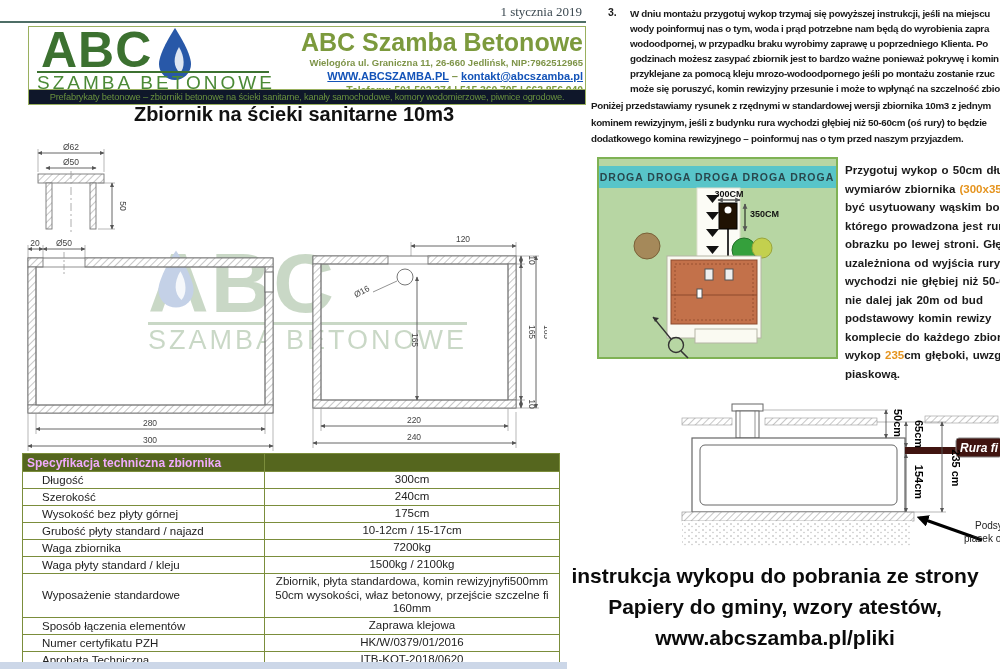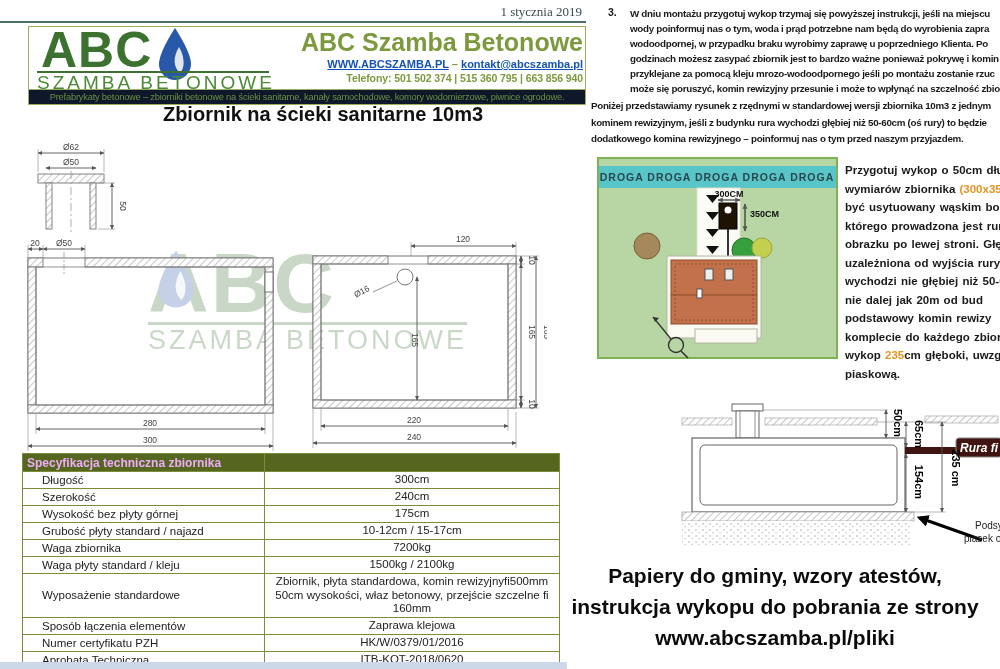--- a/index.html
+++ b/index.html
@@ -18,21 +18,21 @@
   .logo-sub{position:absolute;left:8px;top:45px;font-size:19px;color:#4b8a36;letter-spacing:3px;white-space:nowrap;}
   .brand-info{position:absolute;left:262px;top:1px;width:292px;text-align:right;line-height:1.15;}
   .bi-name{font-size:25px;font-weight:bold;color:#7c9a3d;white-space:nowrap;}
   .bi-addr{font-size:9.5px;font-weight:bold;color:#7e9448;margin-top:1px;white-space:nowrap;}
   .bi-links{font-size:11px;font-weight:bold;margin-top:1px;white-space:nowrap;}
   .bi-links a{color:#1353b8;}
   .bi-sep{color:#7e9448;}
   .bi-phones{font-size:10.5px;font-weight:bold;color:#7c9a3d;letter-spacing:-0.1px;margin-top:2px;white-space:nowrap;}
   .brand-tagline{position:absolute;left:0;bottom:0;width:100%;height:14px;line-height:14px;background:#0f172a;
     border-top:1px solid #9ab05f;font-size:9.3px;letter-spacing:-0.2px;color:#68903e;text-align:center;white-space:nowrap;overflow:hidden;}
-  .doc-title{position:absolute;left:0;top:103px;width:588px;text-align:center;font-size:20px;font-weight:bold;color:#111;padding-left:29px;}
+  .doc-title{position:absolute;left:0;top:103px;width:588px;text-align:center;font-size:20px;font-weight:bold;color:#111;}
   .drawings{position:absolute;left:0;top:138px;width:588px;height:315px;}
   .wm{position:absolute;left:148px;top:110px;opacity:0.27;z-index:0;}
   .wm-top{display:flex;align-items:flex-start;}
   .wm-abc{font-size:84px;line-height:70px;font-weight:bold;color:#3c7130;letter-spacing:2px;}
   .wm-sub{font-size:27px;color:#3c7130;letter-spacing:3px;border-top:3px solid #3c7130;margin-top:4px;white-space:nowrap;}
   .drawings svg{position:absolute;z-index:1;}
   .dim{font:8.5px "Liberation Sans",sans-serif;fill:#444;}
   .dimline{stroke:#555;stroke-width:0.9;}
   .extline{stroke:#999;stroke-width:0.7;}
   .wall{fill:url(#hatch);stroke:#777;stroke-width:0.9;}
@@ -77,20 +77,21 @@
       <span class="logo-abc">ABC</span>
       <svg class="logo-drop" width="40" height="54" viewBox="0 0 40 54">
         <path d="M20 1 C20 1 4 25 4 37 a16 16 0 0 0 32 0 C36 25 20 1 20 1 Z" fill="#2858a8"></path>
         <path d="M24 20 C18 30 18 40 25 46 C30 41 30 30 24 20 Z" fill="#fff" opacity="0.85"></path>
       </svg>
       <div class="logo-rule"></div>
       <div class="logo-sub">SZAMBA BETONOWE</div>
     </div>
     <div class="brand-info">
       <div class="bi-name">ABC Szamba Betonowe</div>
+      <div class="bi-addr">Wielogóra ul. Graniczna 11, 26-660 Jedlińsk,   NIP:7962512965</div>
       <div class="bi-links">
         <a href="#">WWW.ABCSZAMBA.PL</a>
         <span class="bi-sep">–</span>
         <a href="#">kontakt@abcszamba.pl</a>
       </div>
       <div class="bi-phones">Telefony: 501 502 374 | 515 360 795 | 663 856 940</div>
     </div>
     <div class="brand-tagline">Prefabrykaty betonowe – zbiorniki betonowe na ścieki sanitarne, kanały samochodowe, komory wodomierzowe, piwnice ogrodowe.</div>
   </div>
 
@@ -359,16 +360,16 @@
   <line class="dimline" x1="226" y1="64" x2="226" y2="122" stroke="#333" marker-start="url(#arr)" marker-end="url(#arr)"></line>
   <text class="dimB" transform="rotate(90 235 92)" x="235" y="92" text-anchor="middle">154cm</text>
   <line class="dimline" x1="262" y1="32" x2="262" y2="122" stroke="#333" marker-start="url(#arr)" marker-end="url(#arr)"></line>
   <text class="dimB" transform="rotate(90 272 78)" x="272" y="78" text-anchor="middle">235 cm</text>
   <line x1="302" y1="150" x2="240" y2="128" stroke="#000" stroke-width="3" marker-end="url(#arrB)"></line>
   <text class="xnote" x="295" y="139">Podsy</text>
   <text class="xnote" x="284" y="152">piasek ok</text>
 </svg>
 
 <div class="big-text" id="big-lines">
+    <div class="big-line">instrukcja wykopu do pobrania ze strony</div>
     <div class="big-line">Papiery do gminy, wzory atestów,</div>
-    <div class="big-line">instrukcja wykopu do pobrania ze strony</div>
     <div class="big-line">www.abcszamba.pl/pliki</div>
   </div>
 
 </body></html>

